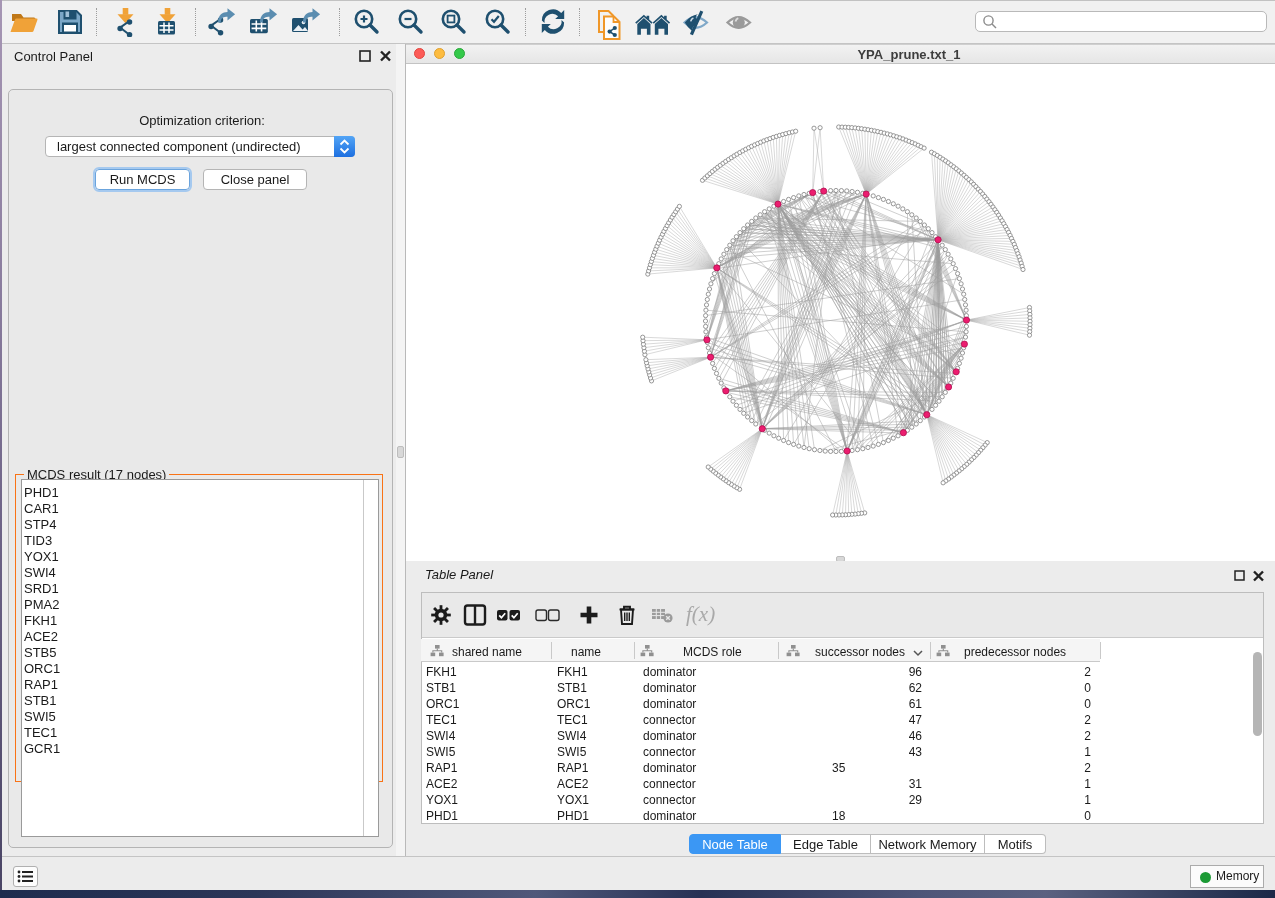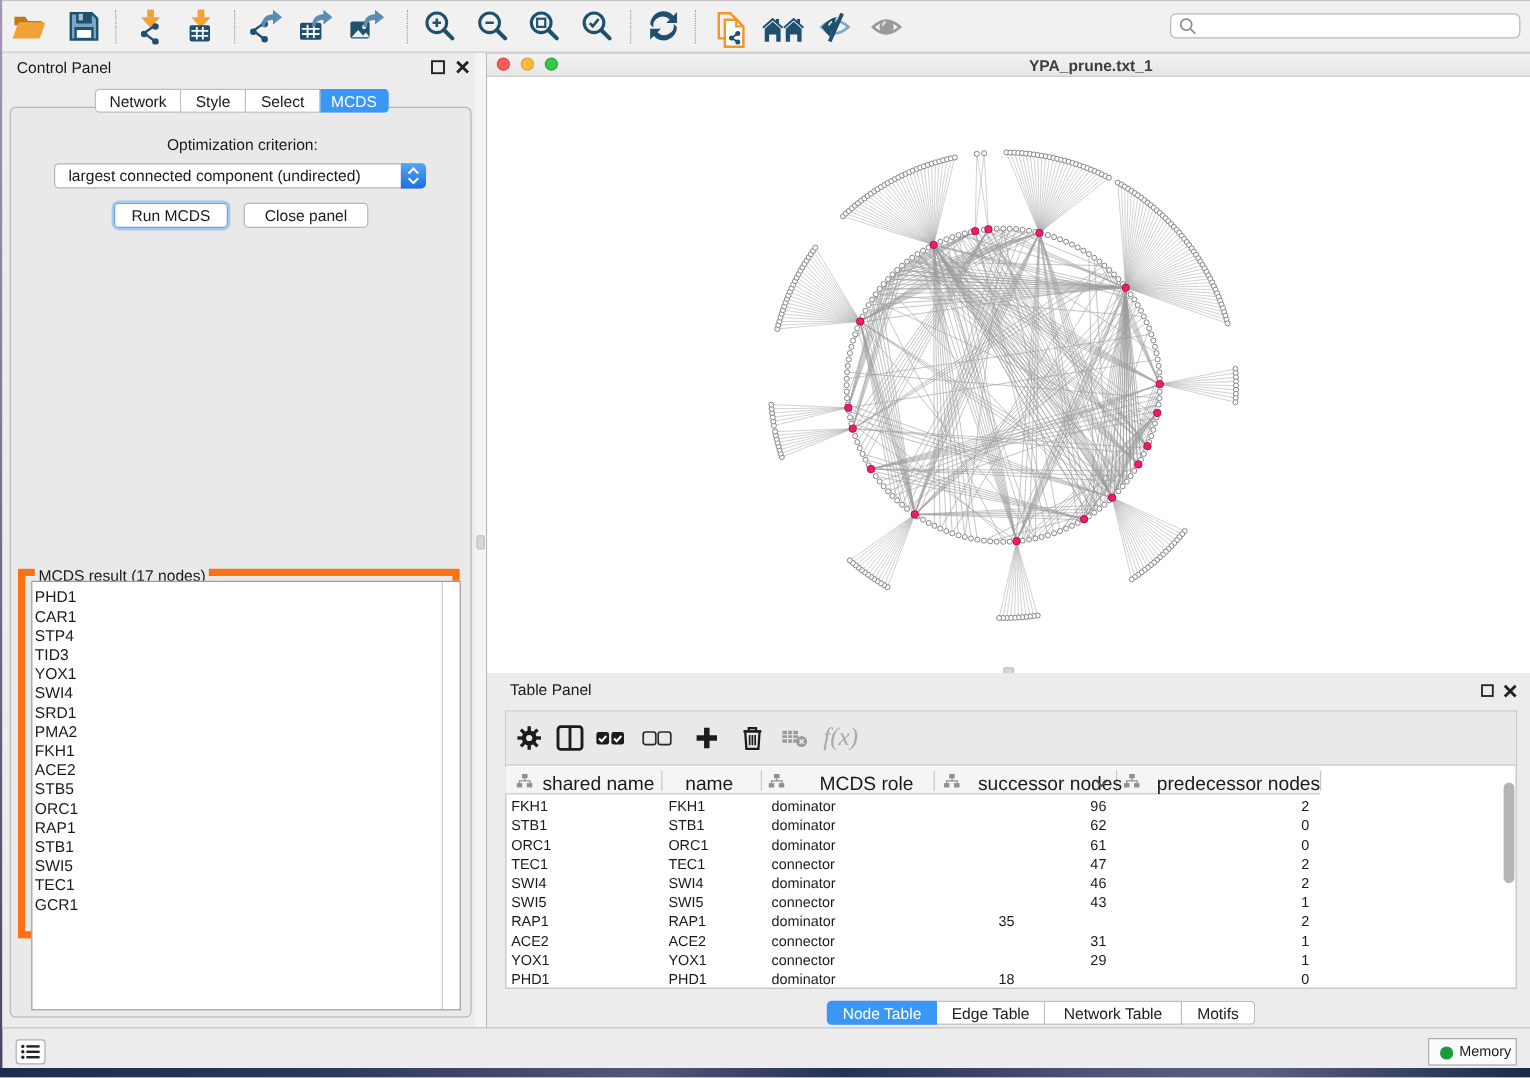--- a/index.html
+++ b/index.html
@@ -24,43 +24,43 @@
 .tab.sel { background:#3b97f4; border-color:#3b97f4; color:#fff; border-radius:0 4px 4px 0; }
 #optlabel { position:absolute; left:0; top:69px; width:400px; text-align:center; font-size:13px; color:#1a1a1a; }
 #combo { position:absolute; left:43px; top:92px; width:310px; height:21px; background:#fff;
   border:1px solid #b5b5b5; border-radius:4px; font-size:13px; line-height:19px; padding-left:11px; color:#1a1a1a; }
 #combobtn { position:absolute; right:-1px; top:-1px; width:21px; height:21px; border-radius:0 4px 4px 0;
   background:linear-gradient(#53a5f6,#1d6fe0); }
 .btn { position:absolute; height:21px; background:#fff; border:1px solid #b5b5b5; border-radius:4px;
   font-size:13px; text-align:center; line-height:19px; color:#1a1a1a; }
 #runbtn { left:93px; top:125px; width:95px; outline:2.5px solid #a5c9ef; outline-offset:0px; border-color:#6ba4dd; }
 #closebtn { left:201px; top:125px; width:104px; }
-#fieldset { position:absolute; left:6px; top:384px; width:368px; height:308px; border:6px solid #f97316; }
+#fieldset { position:absolute; left:6px; top:384px; width:368px; height:308px; border:1px solid #f97316; }
 #fslegend { position:absolute; left:8px; top:-8px; background:#e9e9e9; padding:0 3px; font-size:13px; color:#1a1a1a; }
 #listbox { position:absolute; left:5px; top:4px; width:358px; height:358px; background:#fff; border:1px solid #9a9a9a; }
 .li { position:absolute; left:2px; font-size:13px; color:#1a1a1a; }
 #lbscroll { position:absolute; right:14px; top:0; width:1px; height:100%; background:#c9c9c9; }
 #statusline { left:2px; top:856px; width:1273px; height:1px; background:#c4c4c4; }
 #listbtn { position:absolute; left:13px; top:866px; width:25px; height:21px; background:#fdfdfd;
   border:1px solid #b0b0b0; border-radius:3px; }
 #vsplit { left:396px; top:44px; width:10px; height:813px; background:#f4f4f4; }
 #vline { left:405px; top:44px; width:1px; height:813px; background:#b9b9b9; }
 #vknob { left:397px; top:446px; width:7px; height:12px; background:#d8d8d8; border:1px solid #bdbdbd; border-radius:2px; }
 #netwin { left:406px; top:44px; width:869px; height:517px; background:#fff; }
 #nettitle { position:absolute; left:0; top:0; width:869px; height:20px;
   background:linear-gradient(#f2f2f2,#e6e6e6); border-top:1px solid #cfcfcf; border-bottom:1px solid #c3c3c3; }
 #nettitle span { position:absolute; left:137px; right:0; text-align:center; top:2px; font-size:13px; font-weight:700; color:#3d3d3d; }
 .tl { position:absolute; top:3px; width:11px; height:11px; border-radius:50%; }
 #tp { left:406px; top:561px; width:869px; height:296px; background:#ececec; }
-#tptitle { position:absolute; left:19px; top:6px; font-size:13px; color:#1a1a1a; }
+#tptitle { position:absolute; left:19px; top:6px; font-size:13px; color:#1a1a1a;font-style:italic; }
 #tpinner { position:absolute; left:15px; top:31px; width:843px; height:232px; background:#fff; border:1px solid #bdbdbd; }
 #tptools { position:absolute; left:0; top:0; width:841px; height:45px; background:#e9e9e9; border-bottom:1px solid #cacaca; }
 #thead { position:absolute; left:421px; top:639px; width:679px; height:23px; background:#f5f5f5; border-bottom:1px solid #c9c9c9; }
 .hsep { position:absolute; top:642px; height:17px; width:1px; background:#c9c9c9; }
-.hlabel { position:absolute; top:645px; font-size:16px; color:#1a1a1a; }
+.hlabel { position:absolute; top:645px; font-size:12px; color:#1a1a1a; }
 .cell { position:absolute; font-size:12px; color:#1a1a1a; height:16px; line-height:16px; }
 #tscroll { position:absolute; left:1253px; top:652px; width:9px; height:84px; background:#b5b5b5; border-radius:4.5px; }
 #btabs { position:absolute; left:661px; top:834px; height:20px; display:flex; }
 .btab { height:20px; border:1px solid #bdbdbd; border-left:none; background:#fff; color:#1a1a1a;
   font-size:13px; line-height:19px; text-align:center; }
 .btab.sel { background:#3b97f4; border-color:#3b97f4; color:#fff; border-radius:4px 0 0 4px; border-left:1px solid #3b97f4;margin-left:28px; }
 .btab.last { border-radius:0 4px 4px 0; }
 #membtn { position:absolute; left:1190px; top:865px; width:74px; height:23px; background:#fbfbfb;
   border:1px solid #ababab; font-size:12px; line-height:21px; text-align:left; padding-left:25px; color:#1a1a1a; }
 #memdot { position:absolute; left:9px; top:5.5px; width:11px; height:11px; border-radius:50%; background:#1b9a35; }
@@ -227,26 +227,20 @@
           <div class="li" style="top:165px">STB5</div>
           <div class="li" style="top:181px">ORC1</div>
           <div class="li" style="top:197px">RAP1</div>
           <div class="li" style="top:213px">STB1</div>
           <div class="li" style="top:229px">SWI5</div>
           <div class="li" style="top:245px">TEC1</div>
           <div class="li" style="top:261px">GCR1</div>
           <div id="lbscroll"></div>
         </div>
   </div>
- </div>
- <div id="tabs">
-   <div class="tab first" style="width:72px">Network</div>
-   <div class="tab" style="width:54px">Style</div>
-   <div class="tab" style="width:62px">Select</div>
-   <div class="tab sel" style="width:57px">MCDS</div>
  </div>
  <div id="combo">largest connected component (undirected)
    <div id="combobtn"><svg width="21" height="21" viewBox="0 0 21 21">
      <path d="M6.5 8.5 L10.5 4.5 L14.5 8.5 M6.5 12.5 L10.5 16.5 L14.5 12.5" stroke="#fff" stroke-width="1.8" fill="none"></path>
         </svg></div>
  </div>
  <div id="optlabel">Optimization criterion:</div>
  <div class="btn" id="runbtn">Run MCDS</div>
  <div class="btn" id="closebtn">Close panel</div>
 </div>
@@ -775,21 +769,21 @@
 <div class="cell" style="left:1001px;top:792px;width:90px;text-align:right">1</div>
 <div class="cell" style="left:426px;top:808px">PHD1</div>
 <div class="cell" style="left:557px;top:808px">PHD1</div>
 <div class="cell" style="left:643px;top:808px">dominator</div>
 <div class="cell" style="left:832px;top:808px;width:90px;text-align:left">18</div>
 <div class="cell" style="left:1001px;top:808px;width:90px;text-align:right">0</div>
 <div class="abs" id="tscroll"></div>
 <div class="abs" id="btabs">
   <div class="btab sel" style="width:92px">Node Table</div>
   <div class="btab" style="width:90px">Edge Table</div>
-  <div class="btab" style="width:114px">Network Table</div>
+  <div class="btab" style="width:114px">Network Memory</div>
   <div class="btab last" style="width:61px">Motifs</div>
 </div>
 <div class="abs" id="statusline"></div>
 <div class="abs" id="listbtn"><svg width="23" height="19" viewBox="0 0 23 19">
   <g fill="#222">
         <circle cx="5" cy="5" r="1.4"></circle>
         <circle cx="5" cy="9.5" r="1.4"></circle>
         <circle cx="5" cy="14" r="1.4"></circle>
   <rect x="8" y="4" width="11" height="2"></rect>
         <rect x="8" y="8.5" width="11" height="2"></rect>

